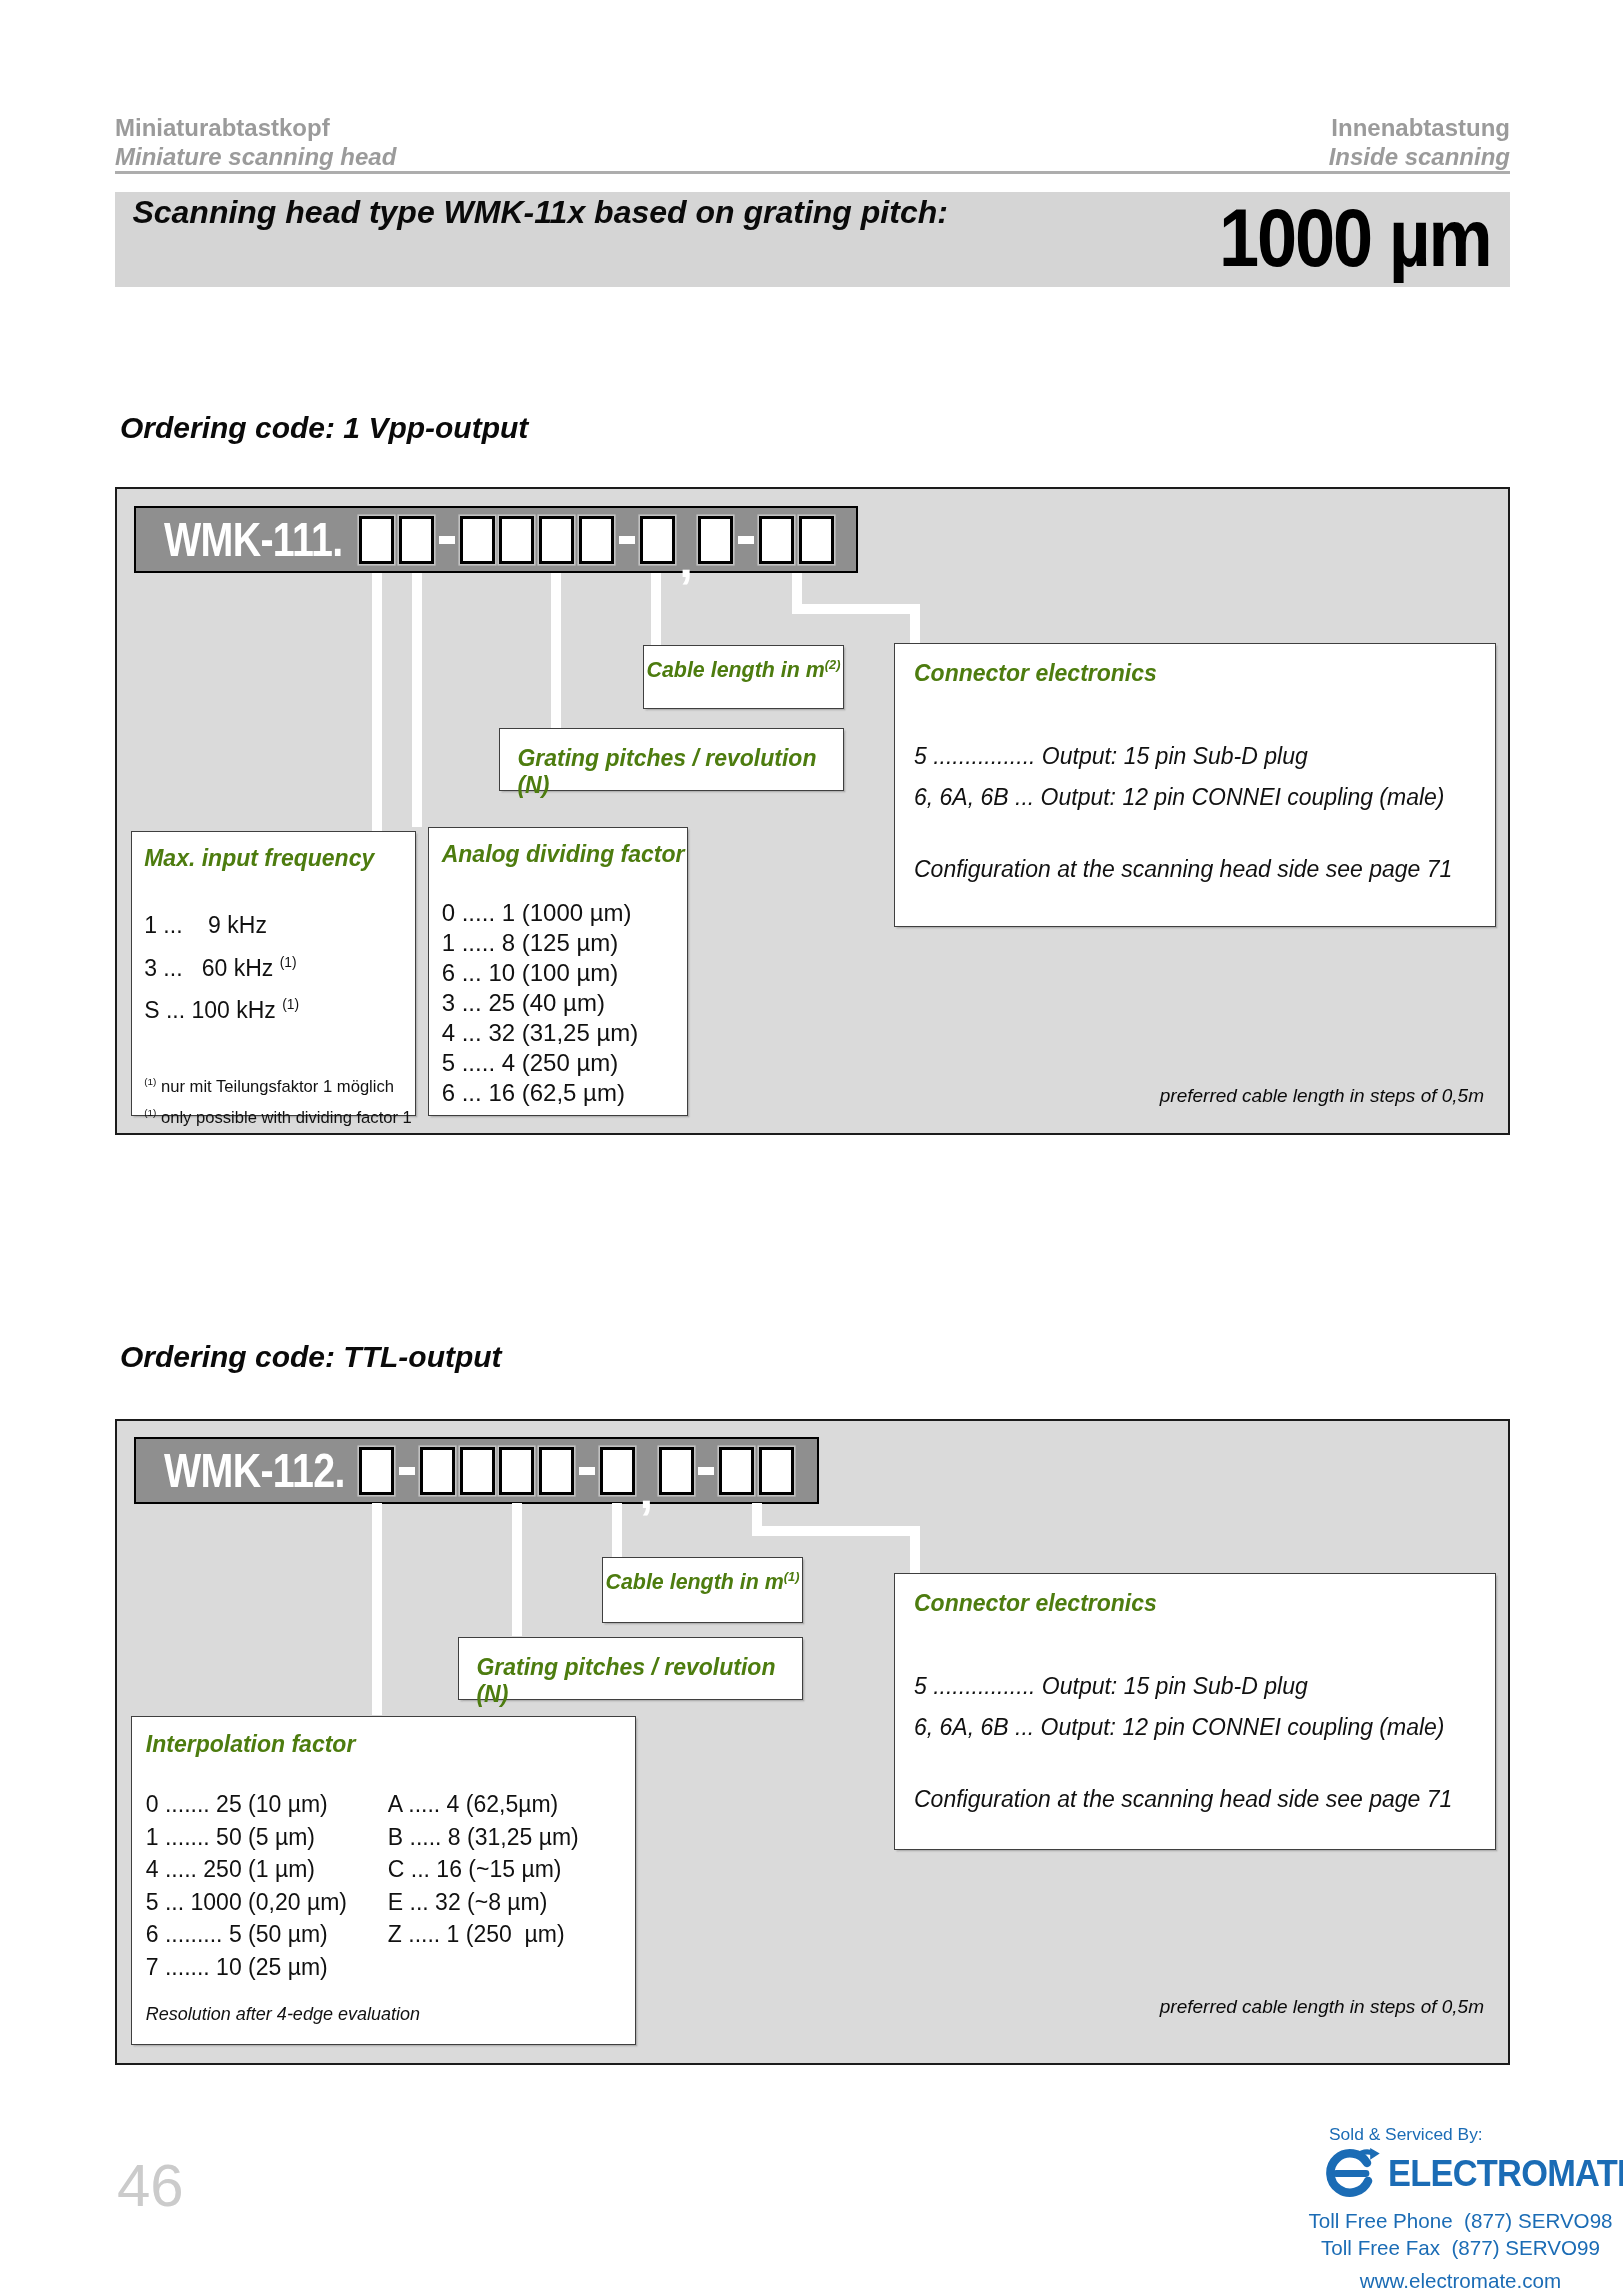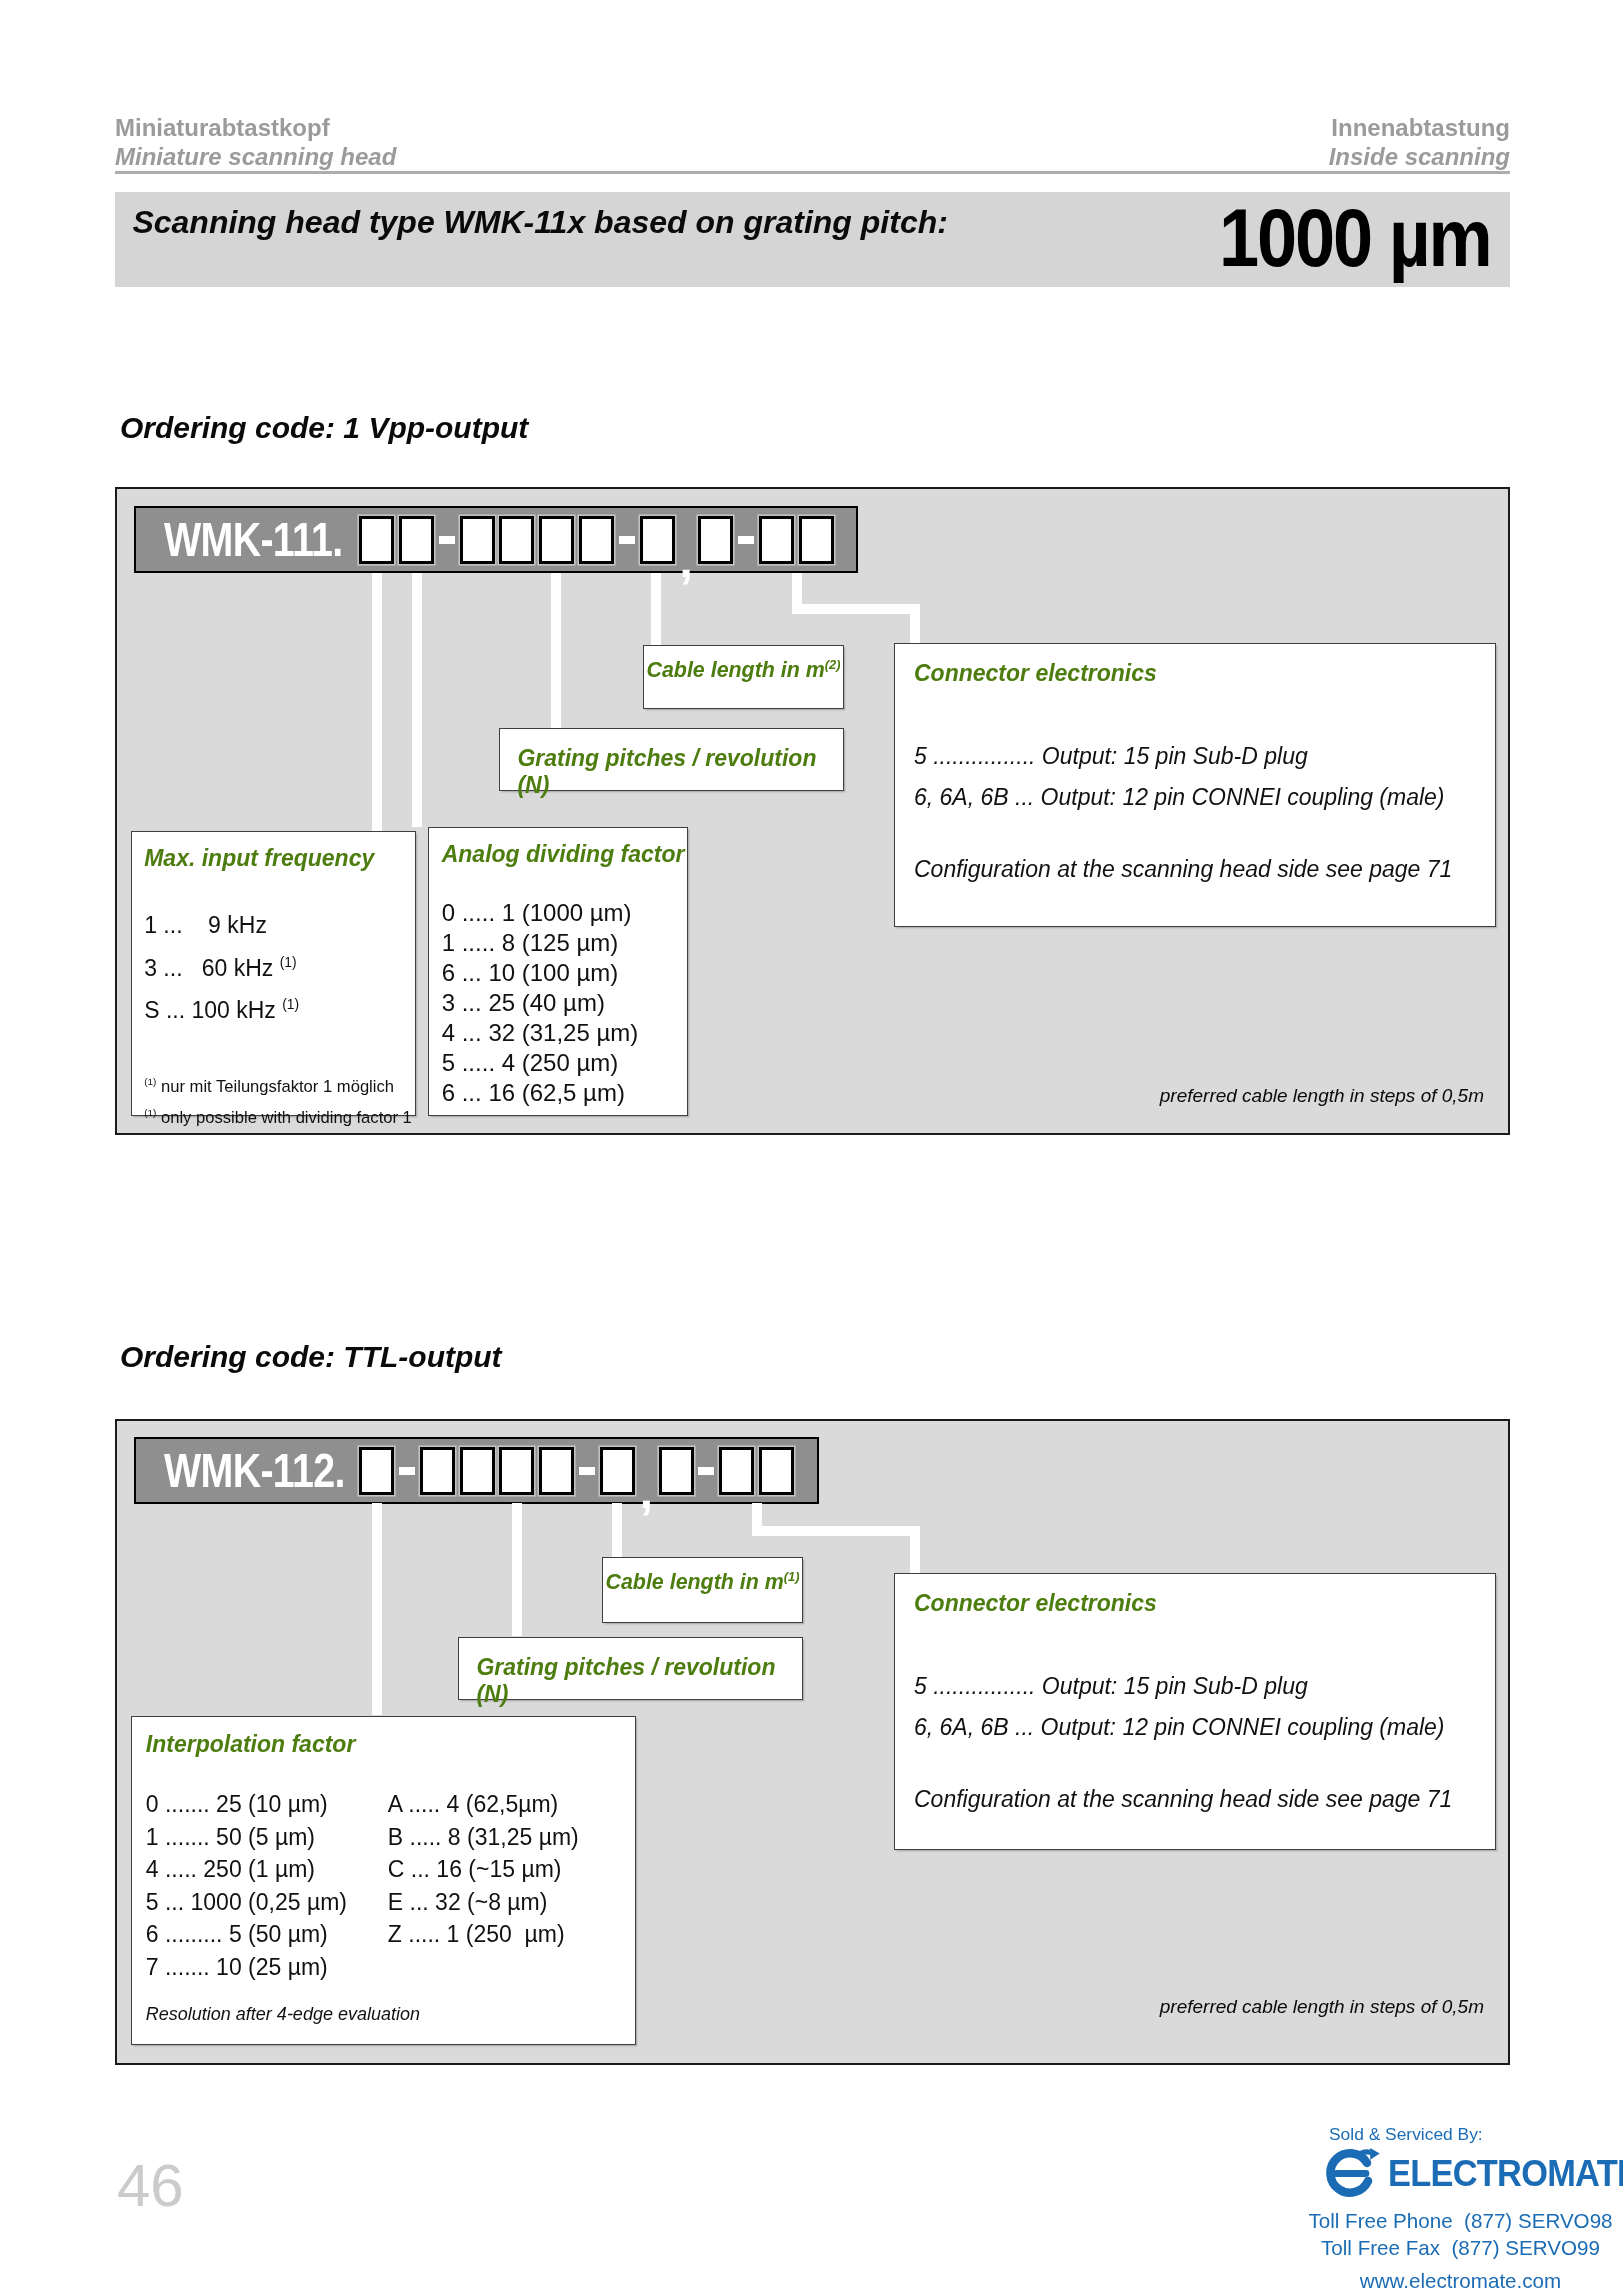--- a/index.html
+++ b/index.html
@@ -10,21 +10,21 @@
   
   .hdr{position:absolute;top:113px;}
   .hdr-left{left:115px;text-align:left;}
   .hdr-right{right:113px;text-align:right;}
   .hdr-title{font-weight:700;font-size:24px;line-height:29px;color:var(--header_gray);}
   .hdr-sub{font-weight:700;font-style:italic;font-size:24px;line-height:29px;color:var(--header_gray);}
   .hdr-rule{position:absolute;left:115px;top:171px;width:1395px;height:3.2px;background:#adadad;}
 
   
   .titlebar{position:absolute;left:115px;top:192px;width:1395px;height:95px;background:var(--titlebar_bg);}
-  .titlebar-label{position:absolute;left:17.4px;top:12px;font-weight:700;font-style:italic;font-size:32px;color:#0a0a0a;}
+  .titlebar-label{position:absolute;left:17.4px;top:2px;font-weight:700;font-style:italic;font-size:32px;color:#0a0a0a;}
   .titlebar-value{position:absolute;right:19px;top:3.2px;font-weight:700;font-size:82px;line-height:86px;
         letter-spacing:-2.4px;transform:scaleX(.88);transform-origin:100% 50%;color:#000;white-space:nowrap;}
 
   
   .section-heading{position:absolute;left:120px;font-weight:700;font-style:italic;font-size:30px;color:#0a0a0a;}
   #heading1{top:411px;} #heading2{top:1340px;}
 
   
   .panel{position:absolute;left:115px;width:1395px;background:var(--panel_bg);
          border:2.4px solid #1b1b1b;box-sizing:border-box;}
@@ -222,21 +222,21 @@
       <div class="connector-note">Configuration at the scanning head side see page 71</div>
     </div>
 
     <div class="wbox interp">
       <div class="box-title">Interpolation factor</div>
       <div class="interp-cols">
         <div class="interp-col-left">
             <div class="list-line">0 ....... 25 (10 µm)</div>
             <div class="list-line">1 ....... 50 (5 µm)</div>
             <div class="list-line">4 ..... 250 (1 µm)</div>
-            <div class="list-line">5 ... 1000 (0,25 µm)</div>
+            <div class="list-line">5 ... 1000 (0,20 µm)</div>
             <div class="list-line">6 ......... 5 (50 µm)</div>
             <div class="list-line">7 ....... 10 (25 µm)</div>
           </div>
         <div class="interp-col-right">
             <div class="list-line">A ..... 4 (62,5µm)</div>
             <div class="list-line">B ..... 8 (31,25 µm)</div>
             <div class="list-line">C ... 16 (~15 µm)</div>
             <div class="list-line">E ... 32 (~8 µm)</div>
             <div class="list-line">Z ..... 1 (250  µm)</div>
           </div>

